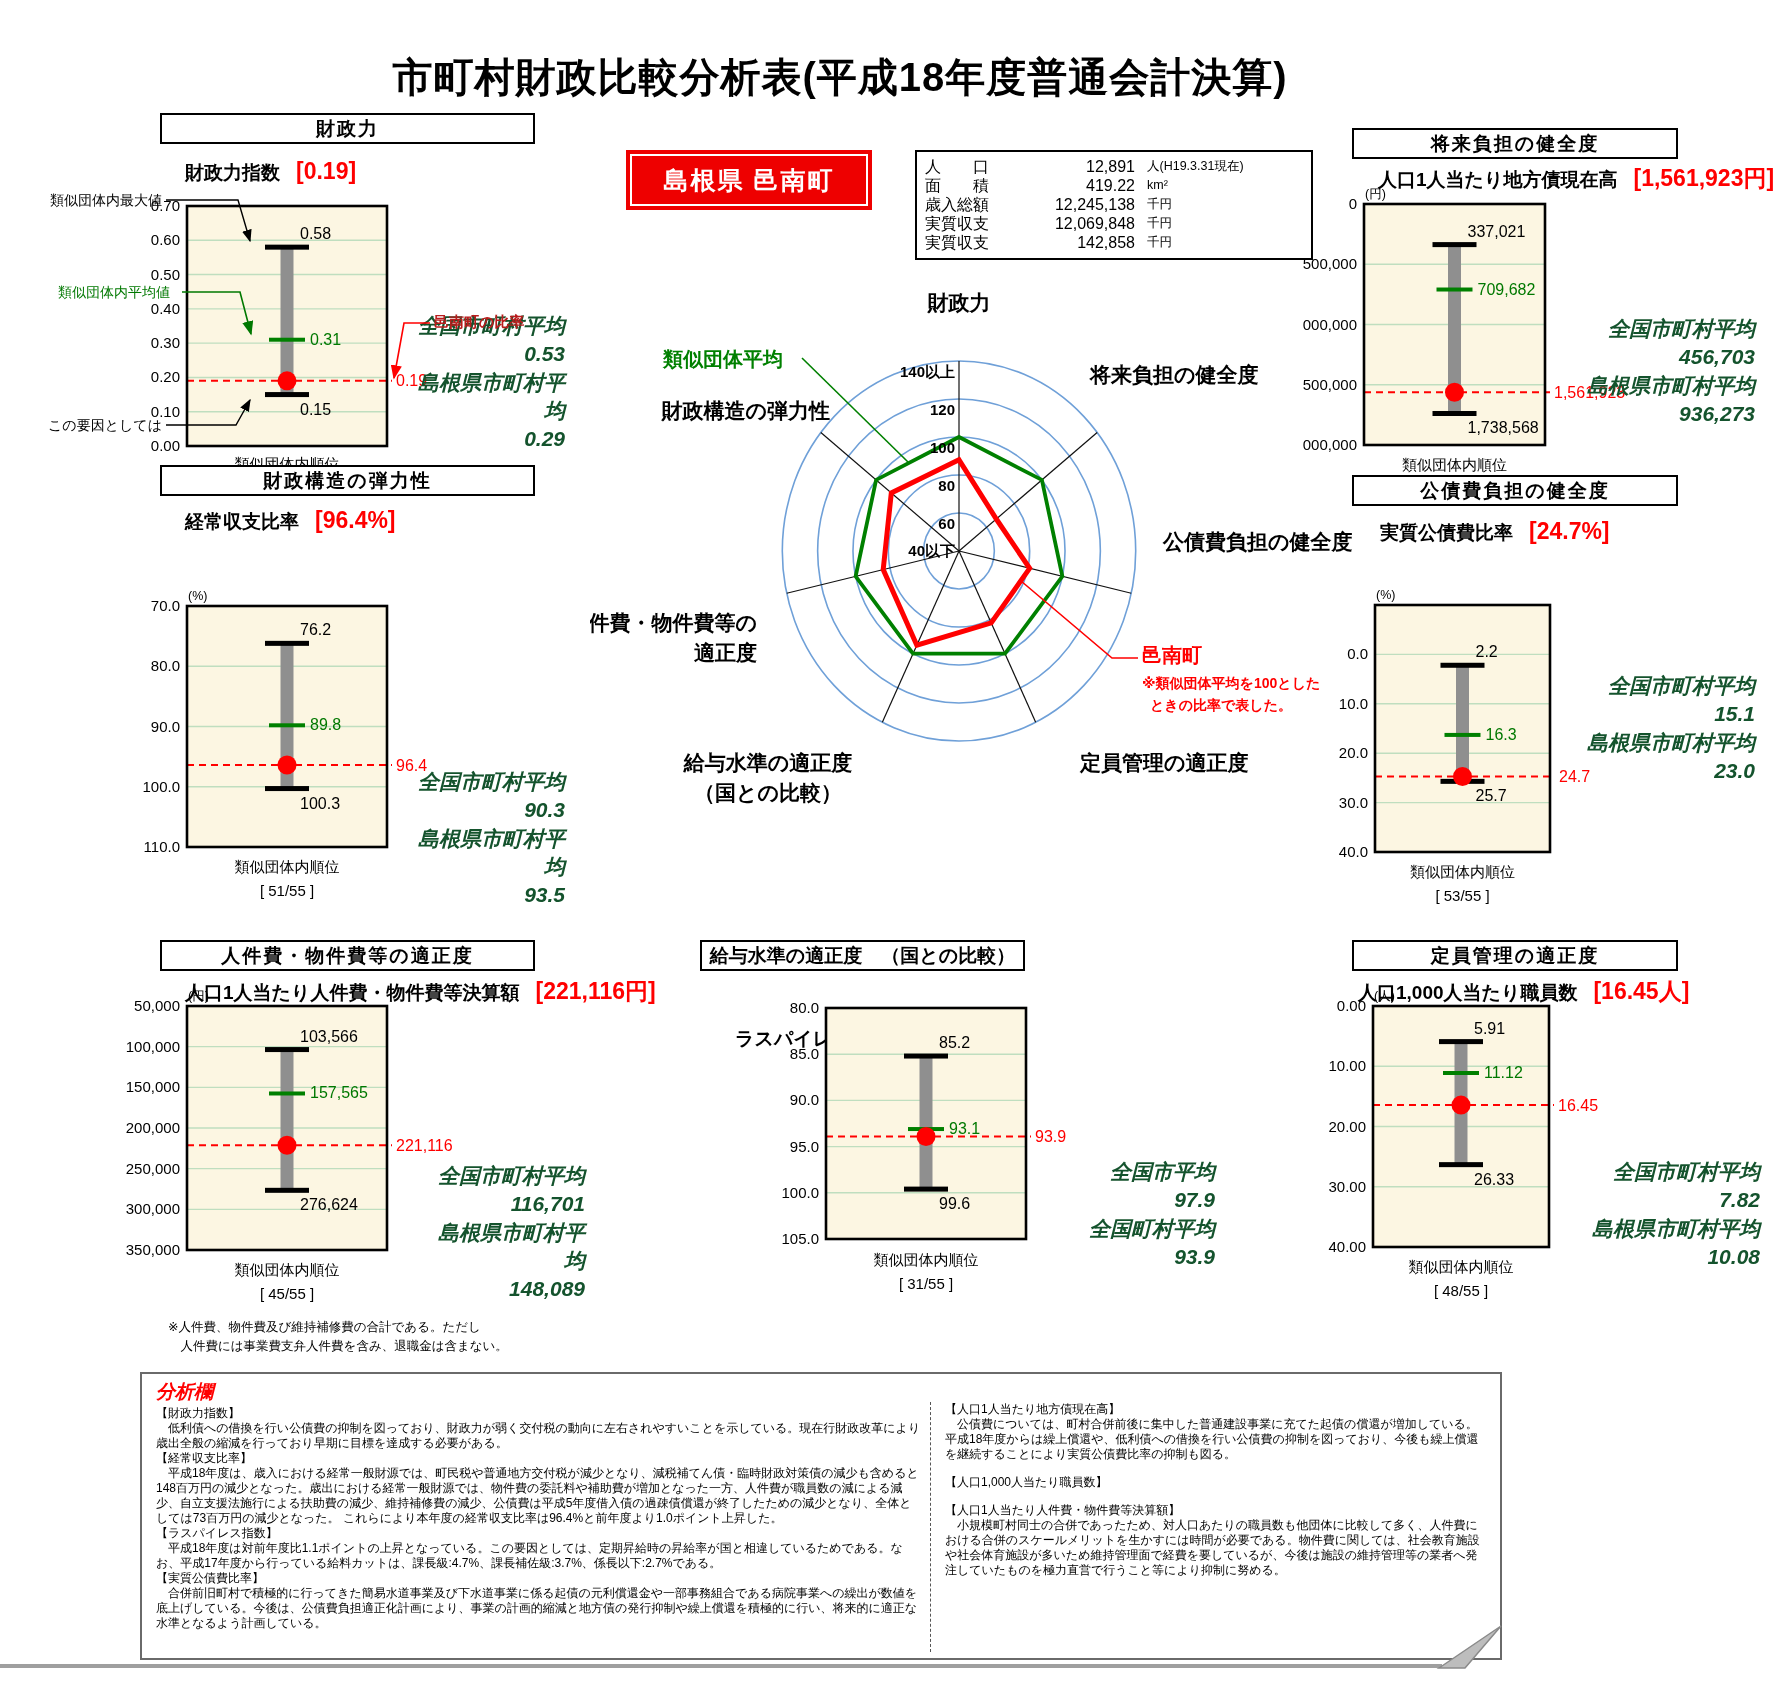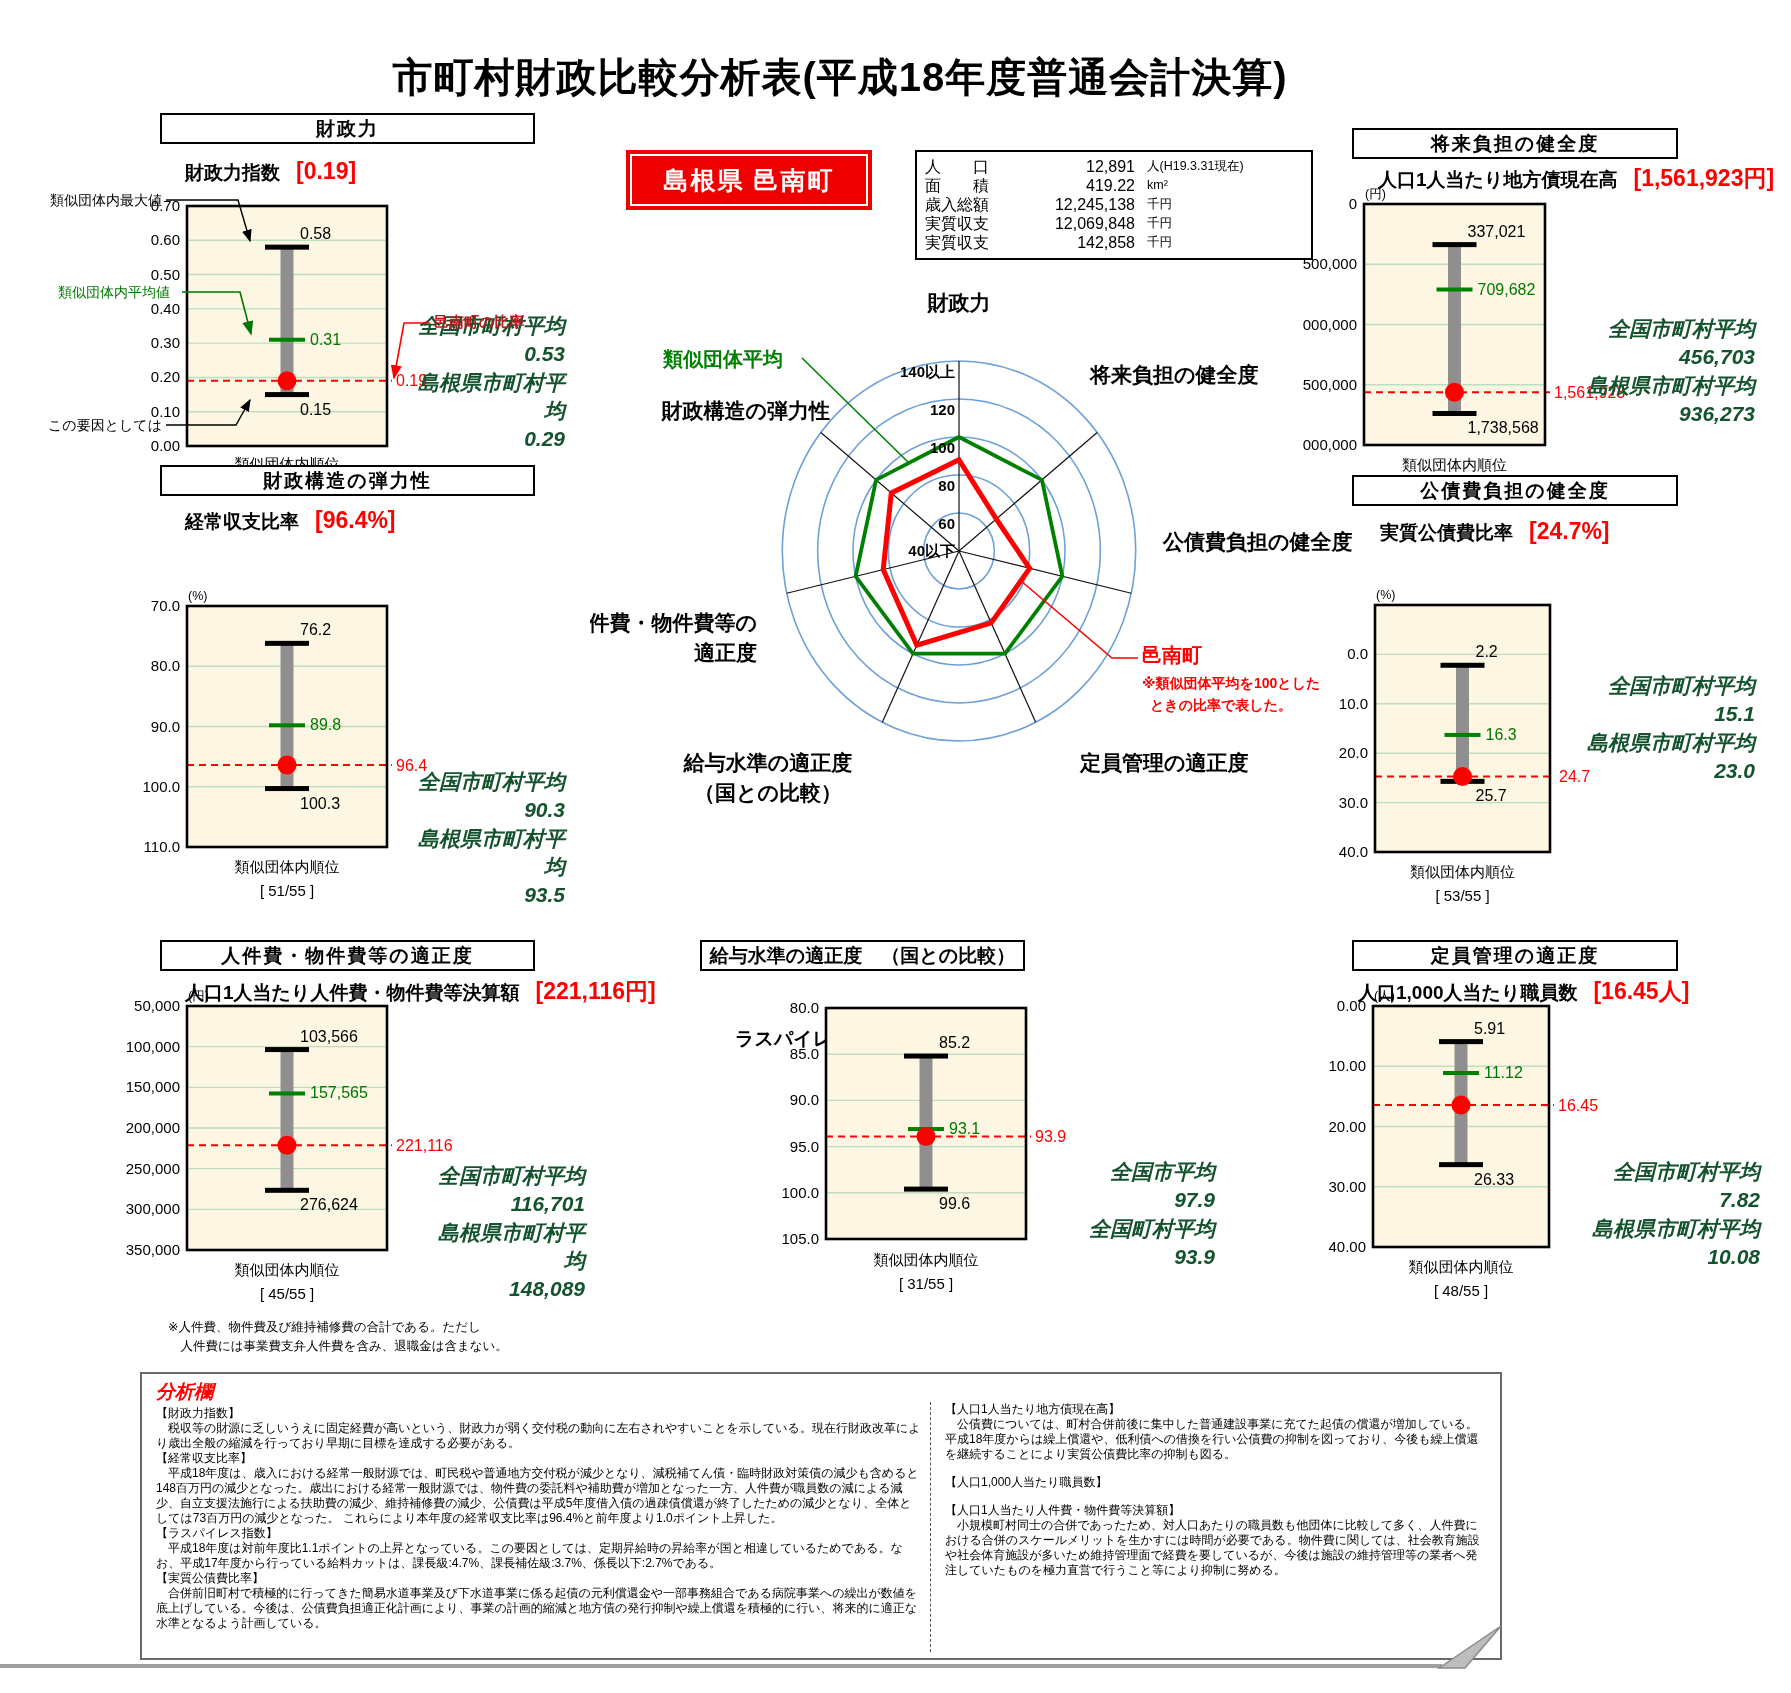--- a/index.html
+++ b/index.html
@@ -426,21 +426,21 @@
         <polyline points="431,303 522,380 548,380" fill="none" stroke="#FF0000" stroke-width="1.6"></polyline>
         <text x="552" y="410" class="lgn" text-anchor="start">※類似団体平均を100とした</text>
         <text x="560" y="432" class="lgn" text-anchor="start">ときの比率で表した。</text>
       </svg></div>
 
   <div id="analysis">
     <div class="title">分析欄</div>
     <div class="acol" style="left:14px;top:32px;width:766px;">
       <div>
           <div class="ahead">【財政力指数】</div>
-          <div class="abody">　税収等の財源に乏しいうえに固定経費が高いという、財政力が弱く交付税の動向に左右されやすいことを示している。現在行財政改革により歳出全般の縮減を行っており早期に目標を達成する必要がある。</div>
+          <div class="abody">　低利債への借換を行い公債費の抑制を図っており、財政力が弱く交付税の動向に左右されやすいことを示している。現在行財政改革により歳出全般の縮減を行っており早期に目標を達成する必要がある。</div>
         </div>
       <div>
           <div class="ahead">【経常収支比率】</div>
           <div class="abody">　平成18年度は、歳入における経常一般財源では、町民税や普通地方交付税が減少となり、減税補てん債・臨時財政対策債の減少も含めると148百万円の減少となった。歳出における経常一般財源では、物件費の委託料や補助費が増加となった一方、人件費が職員数の減による減少、自立支援法施行による扶助費の減少、維持補修費の減少、公債費は平成5年度借入債の過疎債償還が終了したための減少となり、全体としては73百万円の減少となった。 これらにより本年度の経常収支比率は96.4%と前年度より1.0ポイント上昇した。</div>
         </div>
       <div>
           <div class="ahead">【ラスパイレス指数】</div>
           <div class="abody">　平成18年度は対前年度比1.1ポイントの上昇となっている。この要因としては、定期昇給時の昇給率が国と相違しているためである。なお、平成17年度から行っている給料カットは、課長級:4.7%、課長補佐級:3.7%、係長以下:2.7%である。</div>
         </div>
       <div>

